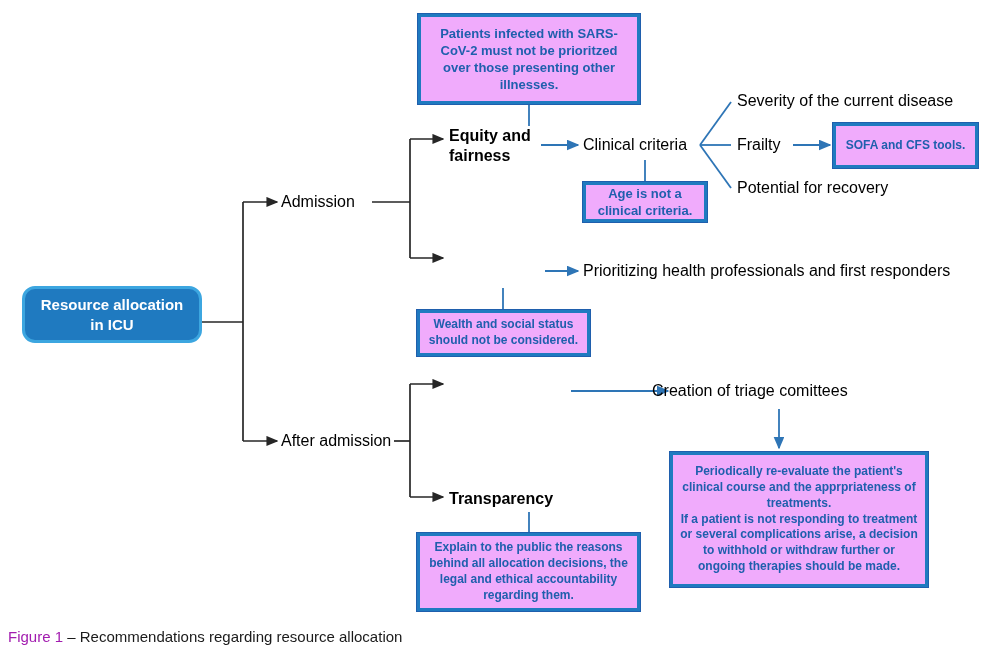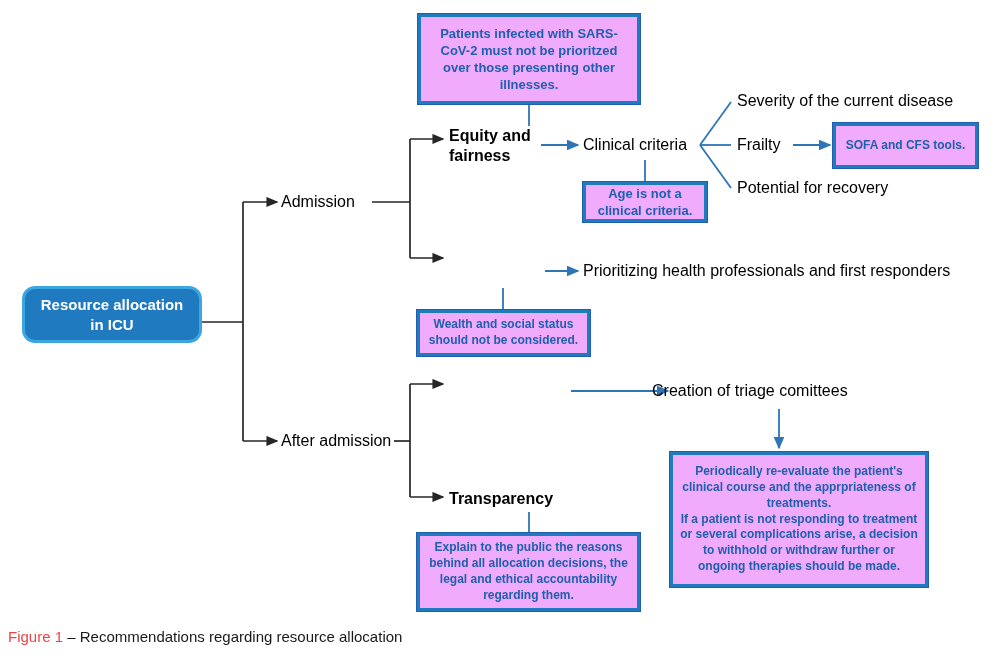--- a/index.html
+++ b/index.html
@@ -80,21 +80,21 @@
   
   #caption {
     position: absolute;
     left: 8px;
     top: 628px;
     font-size: 15px;
     color: #1a1a1a;
     white-space: nowrap;
   }
   #caption .fignum {
-    color: #ef4444;
+    color: #a21caf;
   }
 </style>
 </head>
 <body>
 
 <div id="canvas">
 
   <svg class="wires" viewBox="0 0 1000 668">
     <defs>
       <marker id="arrK" markerWidth="7" markerHeight="7" refX="6.2" refY="3" orient="auto">

